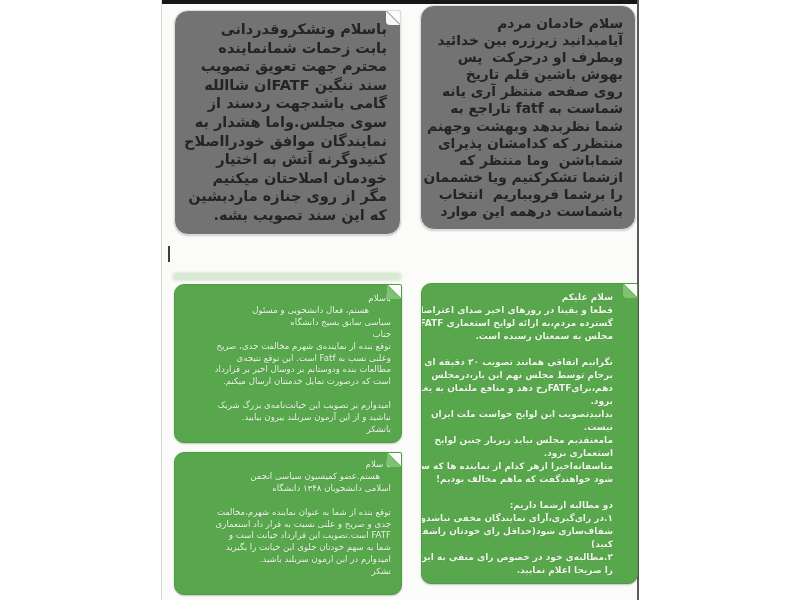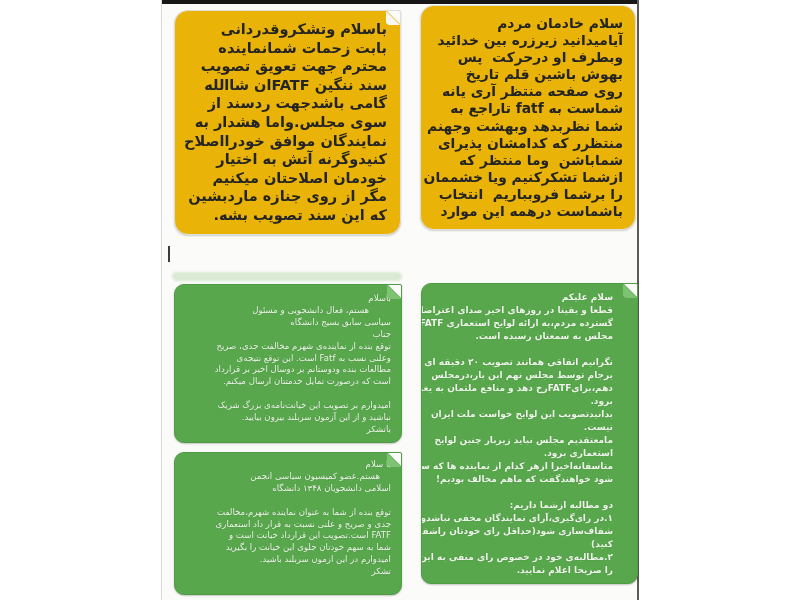--- a/index.html
+++ b/index.html
@@ -27,21 +27,21 @@
     left: 0; right: 0; top: 0;
     height: 4px;
     background: #171717;
   }
   .bubble {
     position: absolute;
     box-sizing: border-box;
     overflow: hidden;
   }
   .bubble-gray {
-    background: #eab308;
+    background: #737373;
     border: 1px solid #dededb;
     border-radius: 14px;
     box-shadow: 0 1px 2px rgba(0,0,0,0.18);
   }
   .bubble-green {
     background: #58a74c;
     border: 1px solid #4f9c45;
     border-radius: 10px;
     box-shadow: 0 1px 2px rgba(0,0,0,0.22);
   }

